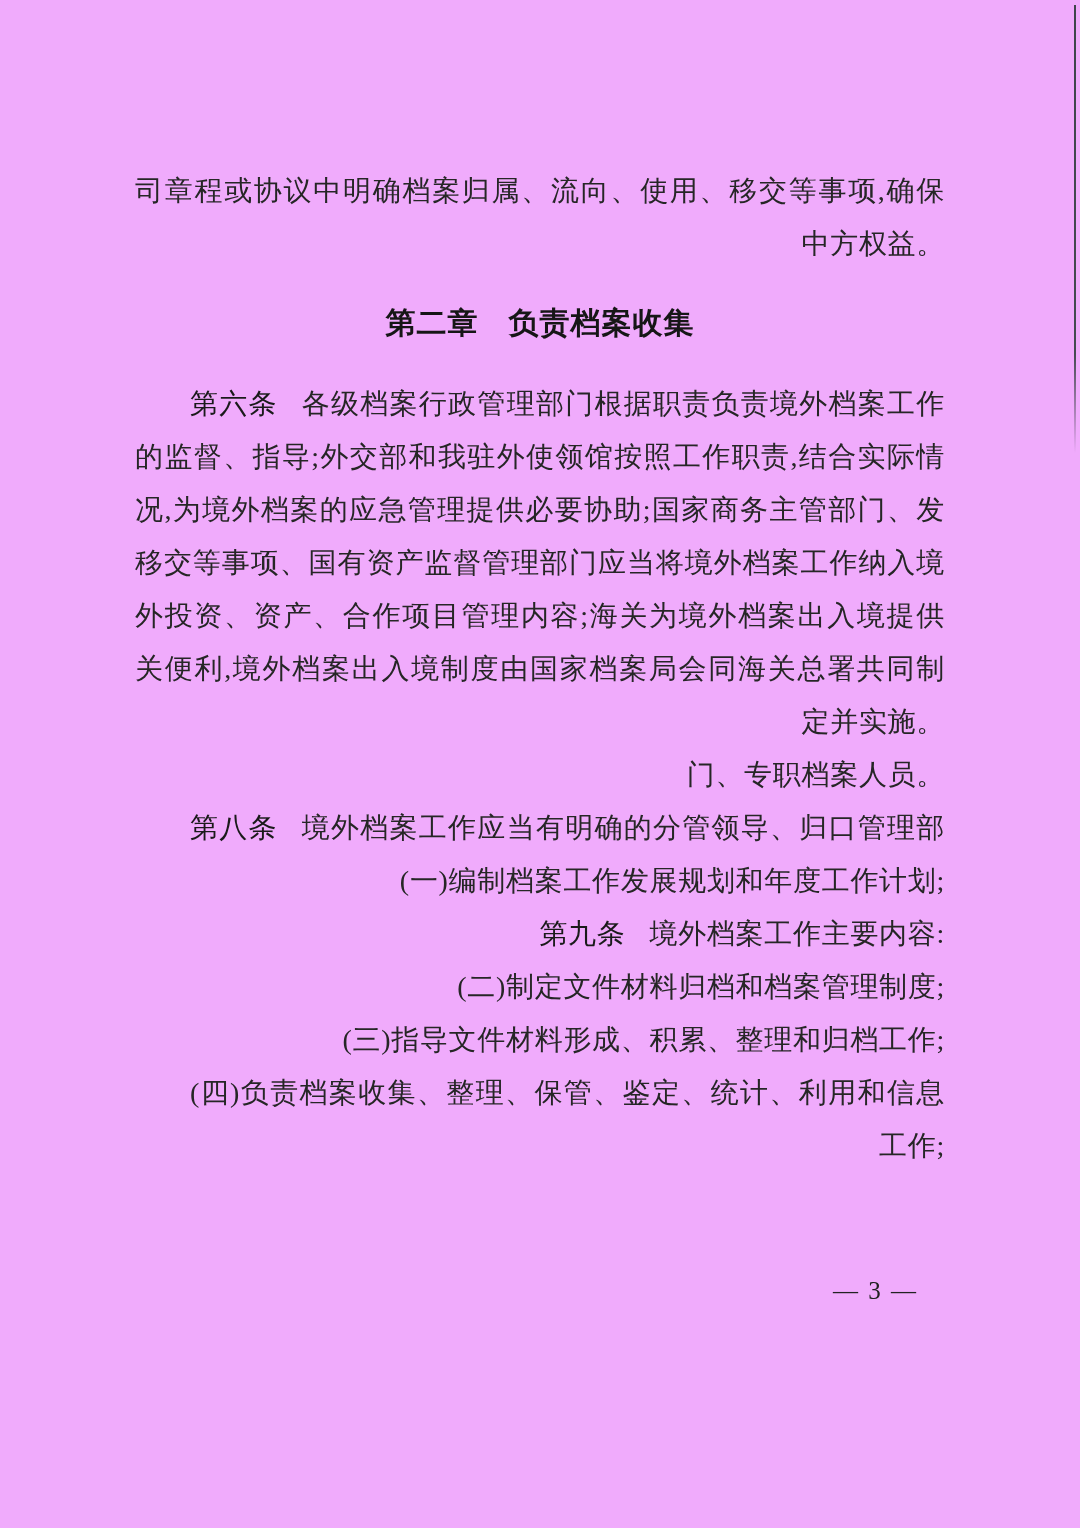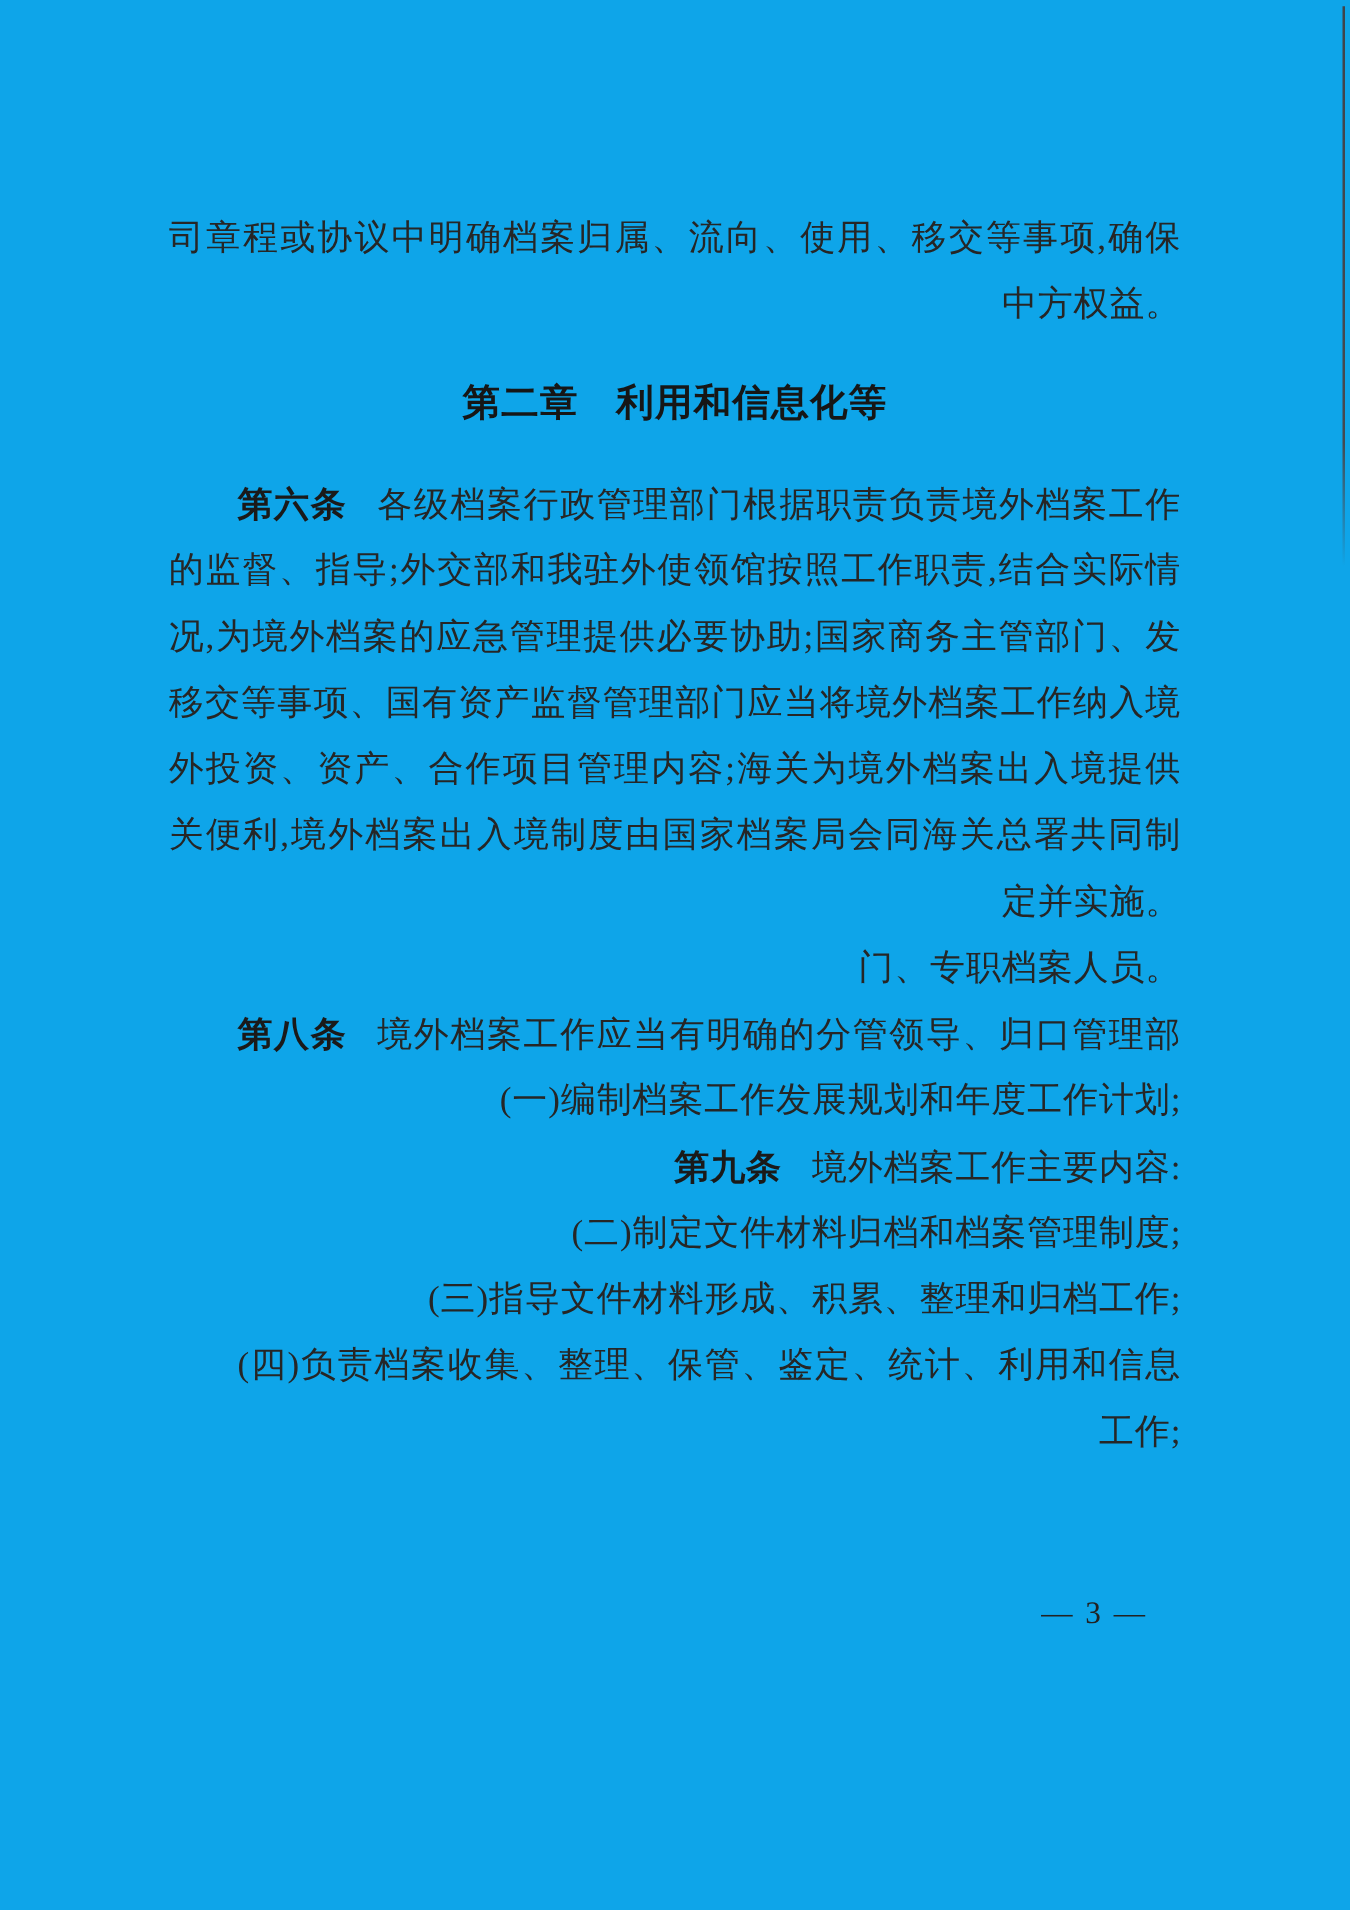--- a/index.html
+++ b/index.html
@@ -6,21 +6,21 @@
   body {
     width: 1080px; height: 1528px;
     background: #fdfdfd;
     position: relative;
     overflow: hidden;
     font-family: "Liberation Serif", "DejaVu Serif", serif;
     color: #262626;
   }
   .page {
     position: absolute; inset: 0;
-    background: #0ea5e9;
+    background: #f0abfc;
   }
   .page-body {
     position: absolute;
     top: 164px; left: 135px;
     width: 810px;
   }
   p.line {
     margin: 0; padding: 0;
     box-sizing: border-box;
     width: 810px;
@@ -31,21 +31,21 @@
     text-align: right;
     overflow: hidden;
   }
   p.line.indent { padding-left: 55px; }
   p.line.justify {
     text-align: justify;
     text-align-last: justify;
   }
   .article-label {
     font-family: "Liberation Sans", "DejaVu Sans", sans-serif;
-    font-weight: bold;
+    font-weight: normal;
     color: #1a1a1a;
     margin-right: 24px;
   }
   .heading-line {
     margin: 26px 0 28px 0;
     height: 53px;
     line-height: 53px;
     text-align: center;
     font-family: "Liberation Sans", "DejaVu Sans", sans-serif;
     font-weight: bold;
@@ -72,21 +72,21 @@
       #3f444b 0%, #454a51 78%, rgba(69,74,81,0) 100%);
   }
 </style>
 </head>
 <body>
 
 <div class="page">
   <div class="page-body">
       <p class="line justify"><span>司章程或协议中明确档案归属、流向、使用、移交等事项,确保</span></p>
       <p class="line"><span>中方权益。</span></p>
-      <div class="heading-line"><span class="chapter">第二章</span><span>利用和信息化等</span></div>
+      <div class="heading-line"><span class="chapter">第二章</span><span>负责档案收集</span></div>
       <p class="line indent justify"><span class="article-label">第六条</span><span>各级档案行政管理部门根据职责负责境外档案工作</span></p>
       <p class="line justify"><span>的监督、指导;外交部和我驻外使领馆按照工作职责,结合实际情</span></p>
       <p class="line justify"><span>况,为境外档案的应急管理提供必要协助;国家商务主管部门、发</span></p>
       <p class="line justify"><span>移交等事项、国有资产监督管理部门应当将境外档案工作纳入境</span></p>
       <p class="line justify"><span>外投资、资产、合作项目管理内容;海关为境外档案出入境提供通</span></p>
       <p class="line justify"><span>关便利,境外档案出入境制度由国家档案局会同海关总署共同制</span></p>
       <p class="line"><span>定并实施。</span></p>
       <p class="line"><span>门、专职档案人员。</span></p>
       <p class="line indent justify"><span class="article-label">第八条</span><span>境外档案工作应当有明确的分管领导、归口管理部</span></p>
       <p class="line indent"><span>(一)编制档案工作发展规划和年度工作计划;</span></p>

